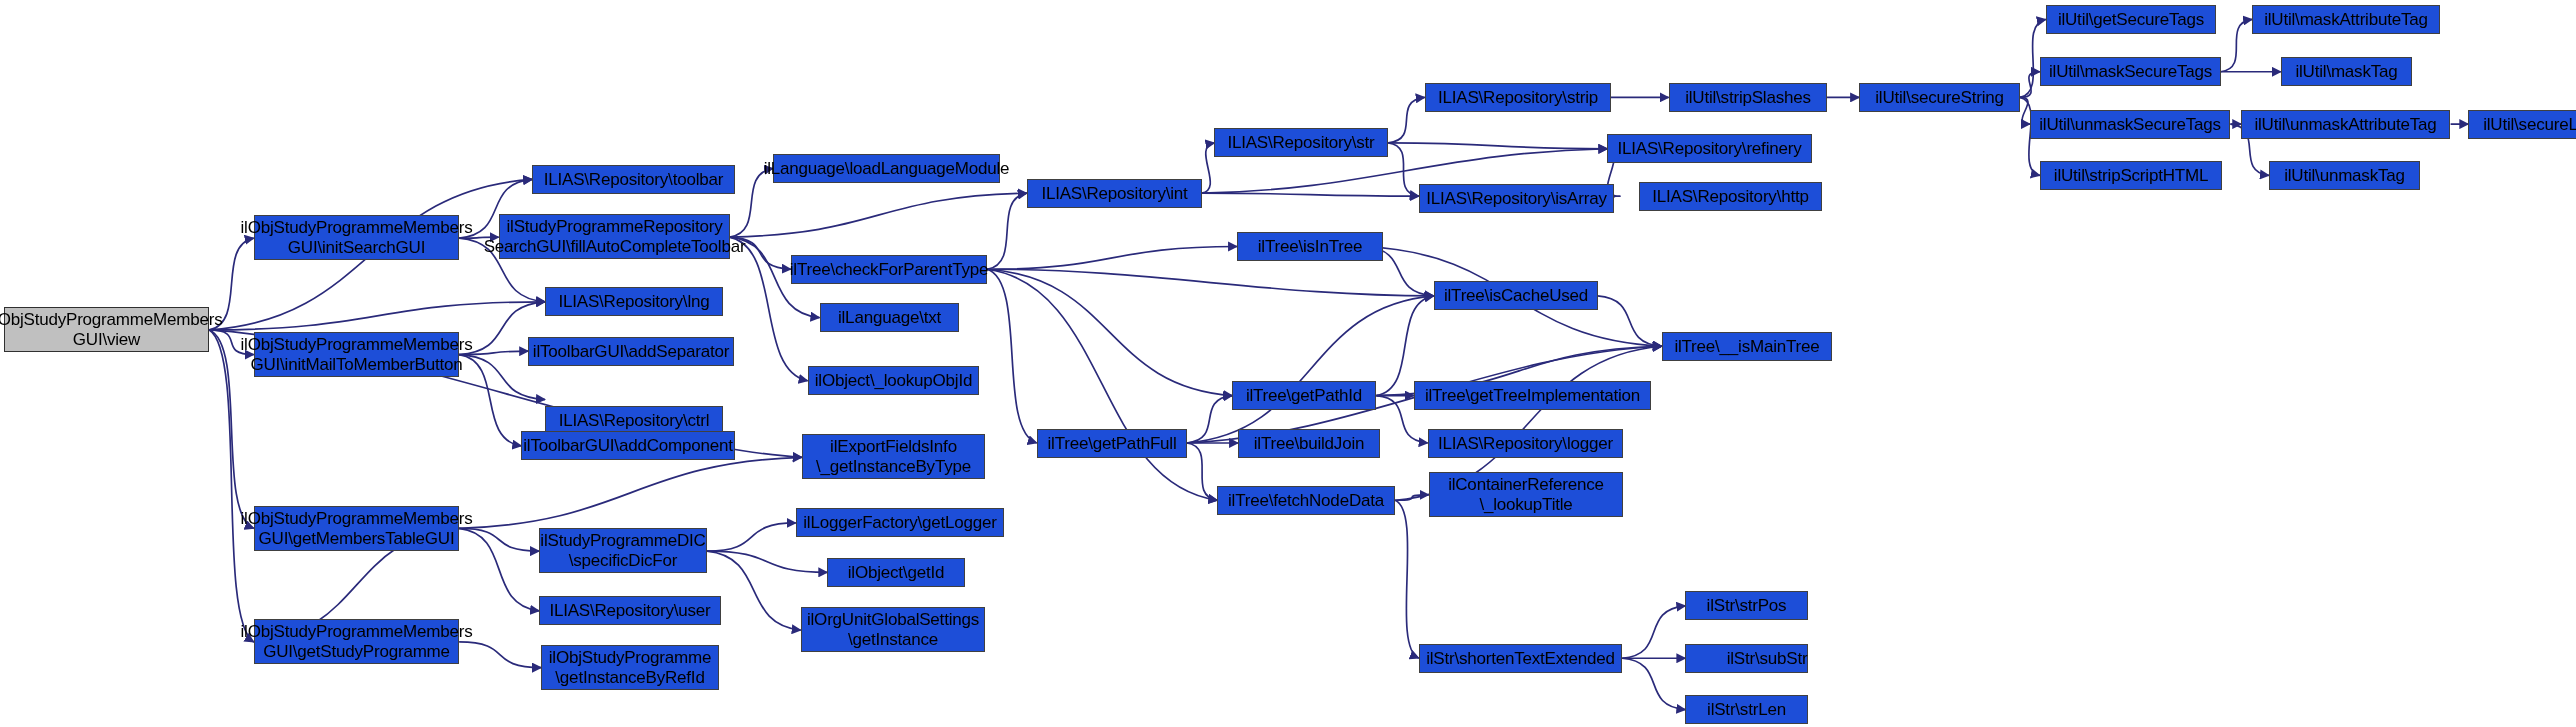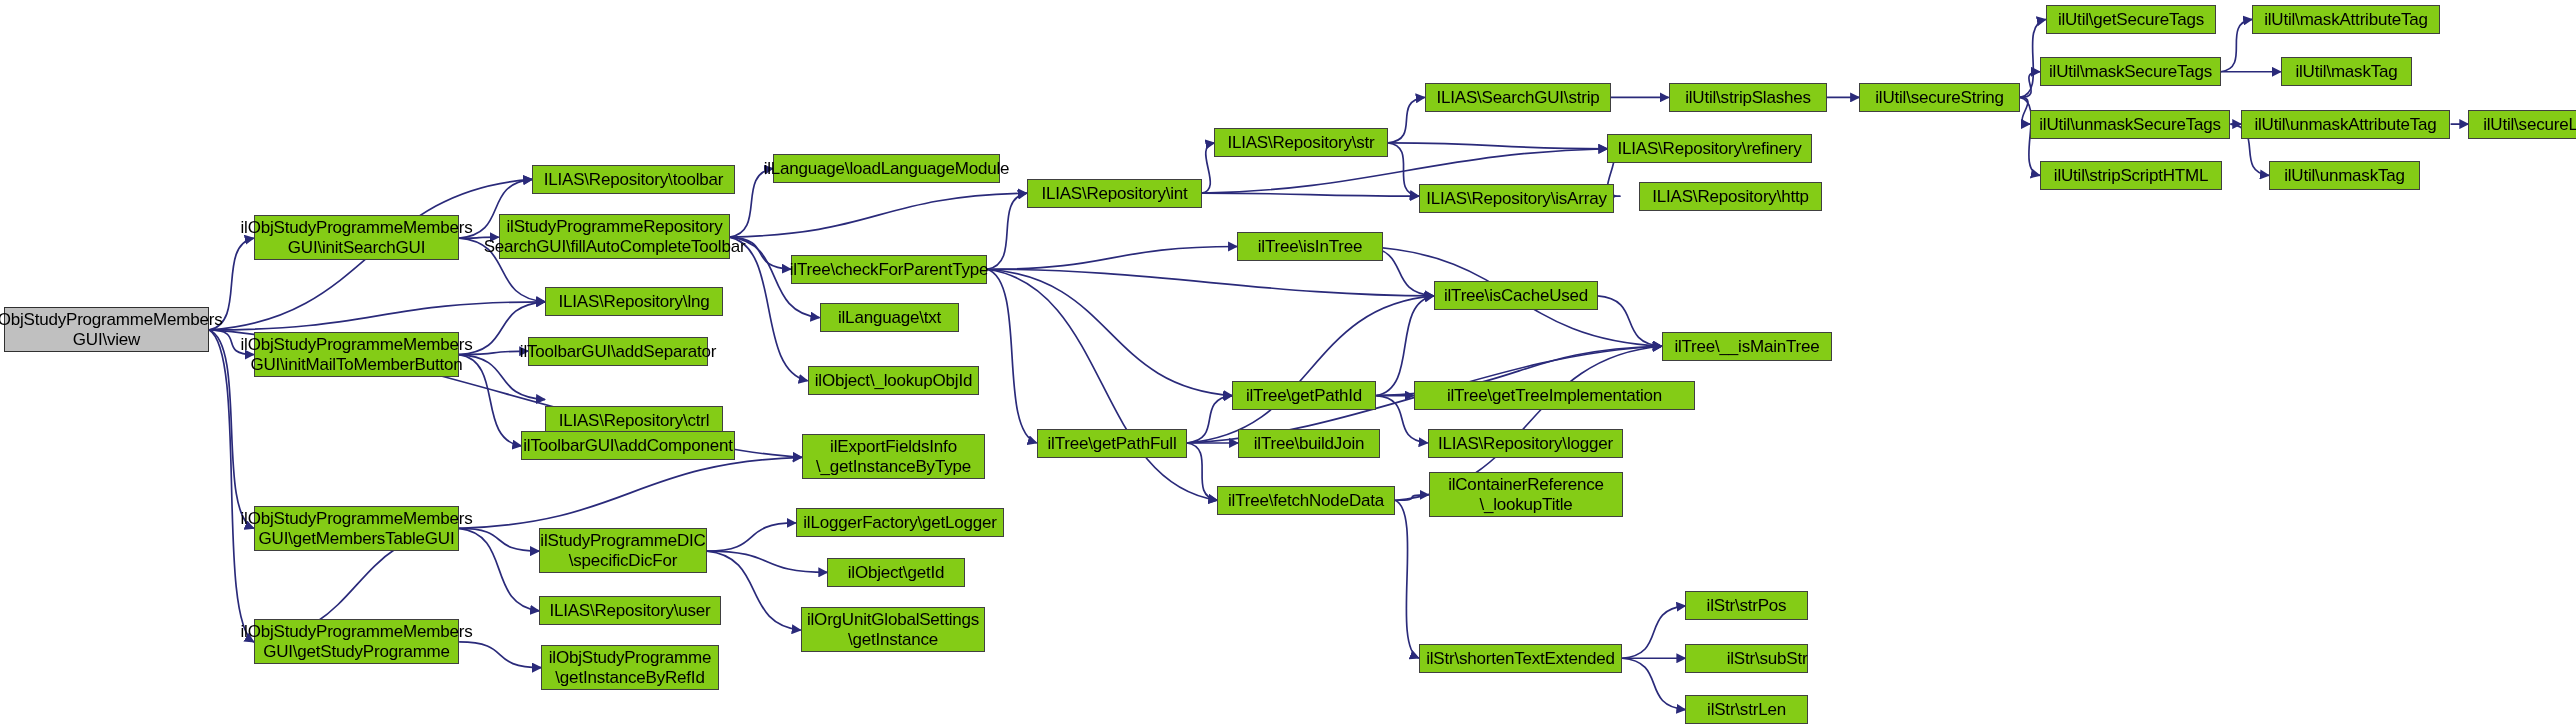--- a/index.html
+++ b/index.html
@@ -18,21 +18,21 @@
     position: absolute;
     left: 0; top: 0;
     width: 2576px;
     height: 728px;
     pointer-events: none;
   }
   .node {
     position: absolute;
     box-sizing: border-box;
     border: 1.6px solid #404040;
-    background: #84cc16;
+    background: #1d4ed8;
     color: #000000;
     font-size: 17px;
     line-height: 1.12;
     display: flex;
     align-items: center;
     justify-content: center;
     text-align: center;
     white-space: pre-line;
     letter-spacing: -0.2px;
   }
@@ -132,50 +132,50 @@
       <div class="node" style="left: 254px; top: 332px; width: 205px; height: 45px;">ilObjStudyProgrammeMembers
 GUI\initMailToMemberButton</div>
       <div class="node" style="left: 254px; top: 506px; width: 205px; height: 45px;">ilObjStudyProgrammeMembers
 GUI\getMembersTableGUI</div>
       <div class="node" style="left: 254px; top: 619px; width: 205px; height: 45px;">ilObjStudyProgrammeMembers
 GUI\getStudyProgramme</div>
       <div class="node" style="left: 532px; top: 165px; width: 203px; height: 29px;">ILIAS\Repository\toolbar</div>
       <div class="node" style="left: 499px; top: 214px; width: 231px; height: 45px;">ilStudyProgrammeRepository
 SearchGUI\fillAutoCompleteToolbar</div>
       <div class="node" style="left: 545px; top: 287px; width: 178px; height: 29px;">ILIAS\Repository\lng</div>
-      <div class="node" style="left: 528px; top: 337px; width: 180px; height: 29px;">ilToolbarGUI\addSeparator</div>
+      <div class="node" style="left: 528px; top: 337px; width: 206px; height: 29px;">ilToolbarGUI\addSeparator</div>
       <div class="node" style="left: 545px; top: 385px; width: 178px; height: 29px; margin-top: 21px;">ILIAS\Repository\ctrl</div>
       <div class="node" style="left: 521px; top: 431px; width: 214px; height: 29px;">ilToolbarGUI\addComponent</div>
       <div class="node" style="left: 773px; top: 154px; width: 227px; height: 29px;">ilLanguage\loadLanguageModule</div>
       <div class="node" style="left: 791px; top: 255px; width: 196px; height: 29px;">ilTree\checkForParentType</div>
       <div class="node" style="left: 820px; top: 303px; width: 139px; height: 29px;">ilLanguage\txt</div>
       <div class="node" style="left: 808px; top: 366px; width: 171px; height: 29px;">ilObject\_lookupObjId</div>
       <div class="node" style="left: 1027px; top: 179px; width: 175px; height: 29px;">ILIAS\Repository\int</div>
       <div class="node" style="left: 1214px; top: 128px; width: 174px; height: 29px;">ILIAS\Repository\str</div>
       <div class="node" style="left: 1237px; top: 232px; width: 146px; height: 29px;">ilTree\isInTree</div>
-      <div class="node" style="left: 1425px; top: 83px; width: 186px; height: 29px;">ILIAS\SearchGUI\strip</div>
+      <div class="node" style="left: 1425px; top: 83px; width: 186px; height: 29px;">ILIAS\Repository\strip</div>
       <div class="node" style="left: 1607px; top: 134px; width: 205px; height: 29px;">ILIAS\Repository\refinery</div>
       <div class="node" style="left: 1419px; top: 184px; width: 195px; height: 29px;">ILIAS\Repository\isArray</div>
       <div class="node" style="left: 1616px; top: 182px; width: 183px; height: 29px; margin-left: 23px;">ILIAS\Repository\http</div>
       <div class="node" style="left: 1434px; top: 281px; width: 164px; height: 29px;">ilTree\isCacheUsed</div>
       <div class="node" style="left: 1662px; top: 332px; width: 170px; height: 29px;">ilTree\__isMainTree</div>
       <div class="node" style="left: 1669px; top: 83px; width: 158px; height: 29px;">ilUtil\stripSlashes</div>
       <div class="node" style="left: 1859px; top: 83px; width: 161px; height: 29px;">ilUtil\secureString</div>
       <div class="node" style="left: 2046px; top: 5px; width: 170px; height: 29px;">ilUtil\getSecureTags</div>
       <div class="node" style="left: 2040px; top: 57px; width: 181px; height: 29px;">ilUtil\maskSecureTags</div>
       <div class="node" style="left: 2030px; top: 110px; width: 200px; height: 29px;">ilUtil\unmaskSecureTags</div>
       <div class="node" style="left: 2040px; top: 161px; width: 182px; height: 29px;">ilUtil\stripScriptHTML</div>
       <div class="node" style="left: 2252px; top: 5px; width: 188px; height: 29px;">ilUtil\maskAttributeTag</div>
       <div class="node" style="left: 2281px; top: 57px; width: 131px; height: 29px;">ilUtil\maskTag</div>
       <div class="node" style="left: 2241px; top: 110px; width: 209px; height: 29px;">ilUtil\unmaskAttributeTag</div>
       <div class="node" style="left: 2269px; top: 161px; width: 151px; height: 29px;">ilUtil\unmaskTag</div>
       <div class="node" style="left: 2468px; top: 110px; width: 146px; height: 29px;">ilUtil\secureLink</div>
       <div class="node" style="left: 1037px; top: 429px; width: 150px; height: 29px;">ilTree\getPathFull</div>
       <div class="node" style="left: 1232px; top: 381px; width: 144px; height: 29px;">ilTree\getPathId</div>
-      <div class="node" style="left: 1414px; top: 381px; width: 281px; height: 29px;">ilTree\getTreeImplementation</div>
+      <div class="node" style="left: 1414px; top: 381px; width: 237px; height: 29px;">ilTree\getTreeImplementation</div>
       <div class="node" style="left: 1238px; top: 429px; width: 142px; height: 29px;">ilTree\buildJoin</div>
       <div class="node" style="left: 1428px; top: 429px; width: 195px; height: 29px;">ILIAS\Repository\logger</div>
       <div class="node" style="left: 1217px; top: 486px; width: 178px; height: 29px;">ilTree\fetchNodeData</div>
       <div class="node" style="left: 1429px; top: 472px; width: 194px; height: 45px;">ilContainerReference
 \_lookupTitle</div>
       <div class="node" style="left: 802px; top: 434px; width: 183px; height: 45px;">ilExportFieldsInfo
 \_getInstanceByType</div>
       <div class="node" style="left: 796px; top: 508px; width: 208px; height: 29px;">ilLoggerFactory\getLogger</div>
       <div class="node" style="left: 827px; top: 558px; width: 138px; height: 29px;">ilObject\getId</div>
       <div class="node" style="left: 801px; top: 607px; width: 184px; height: 45px;">ilOrgUnitGlobalSettings

